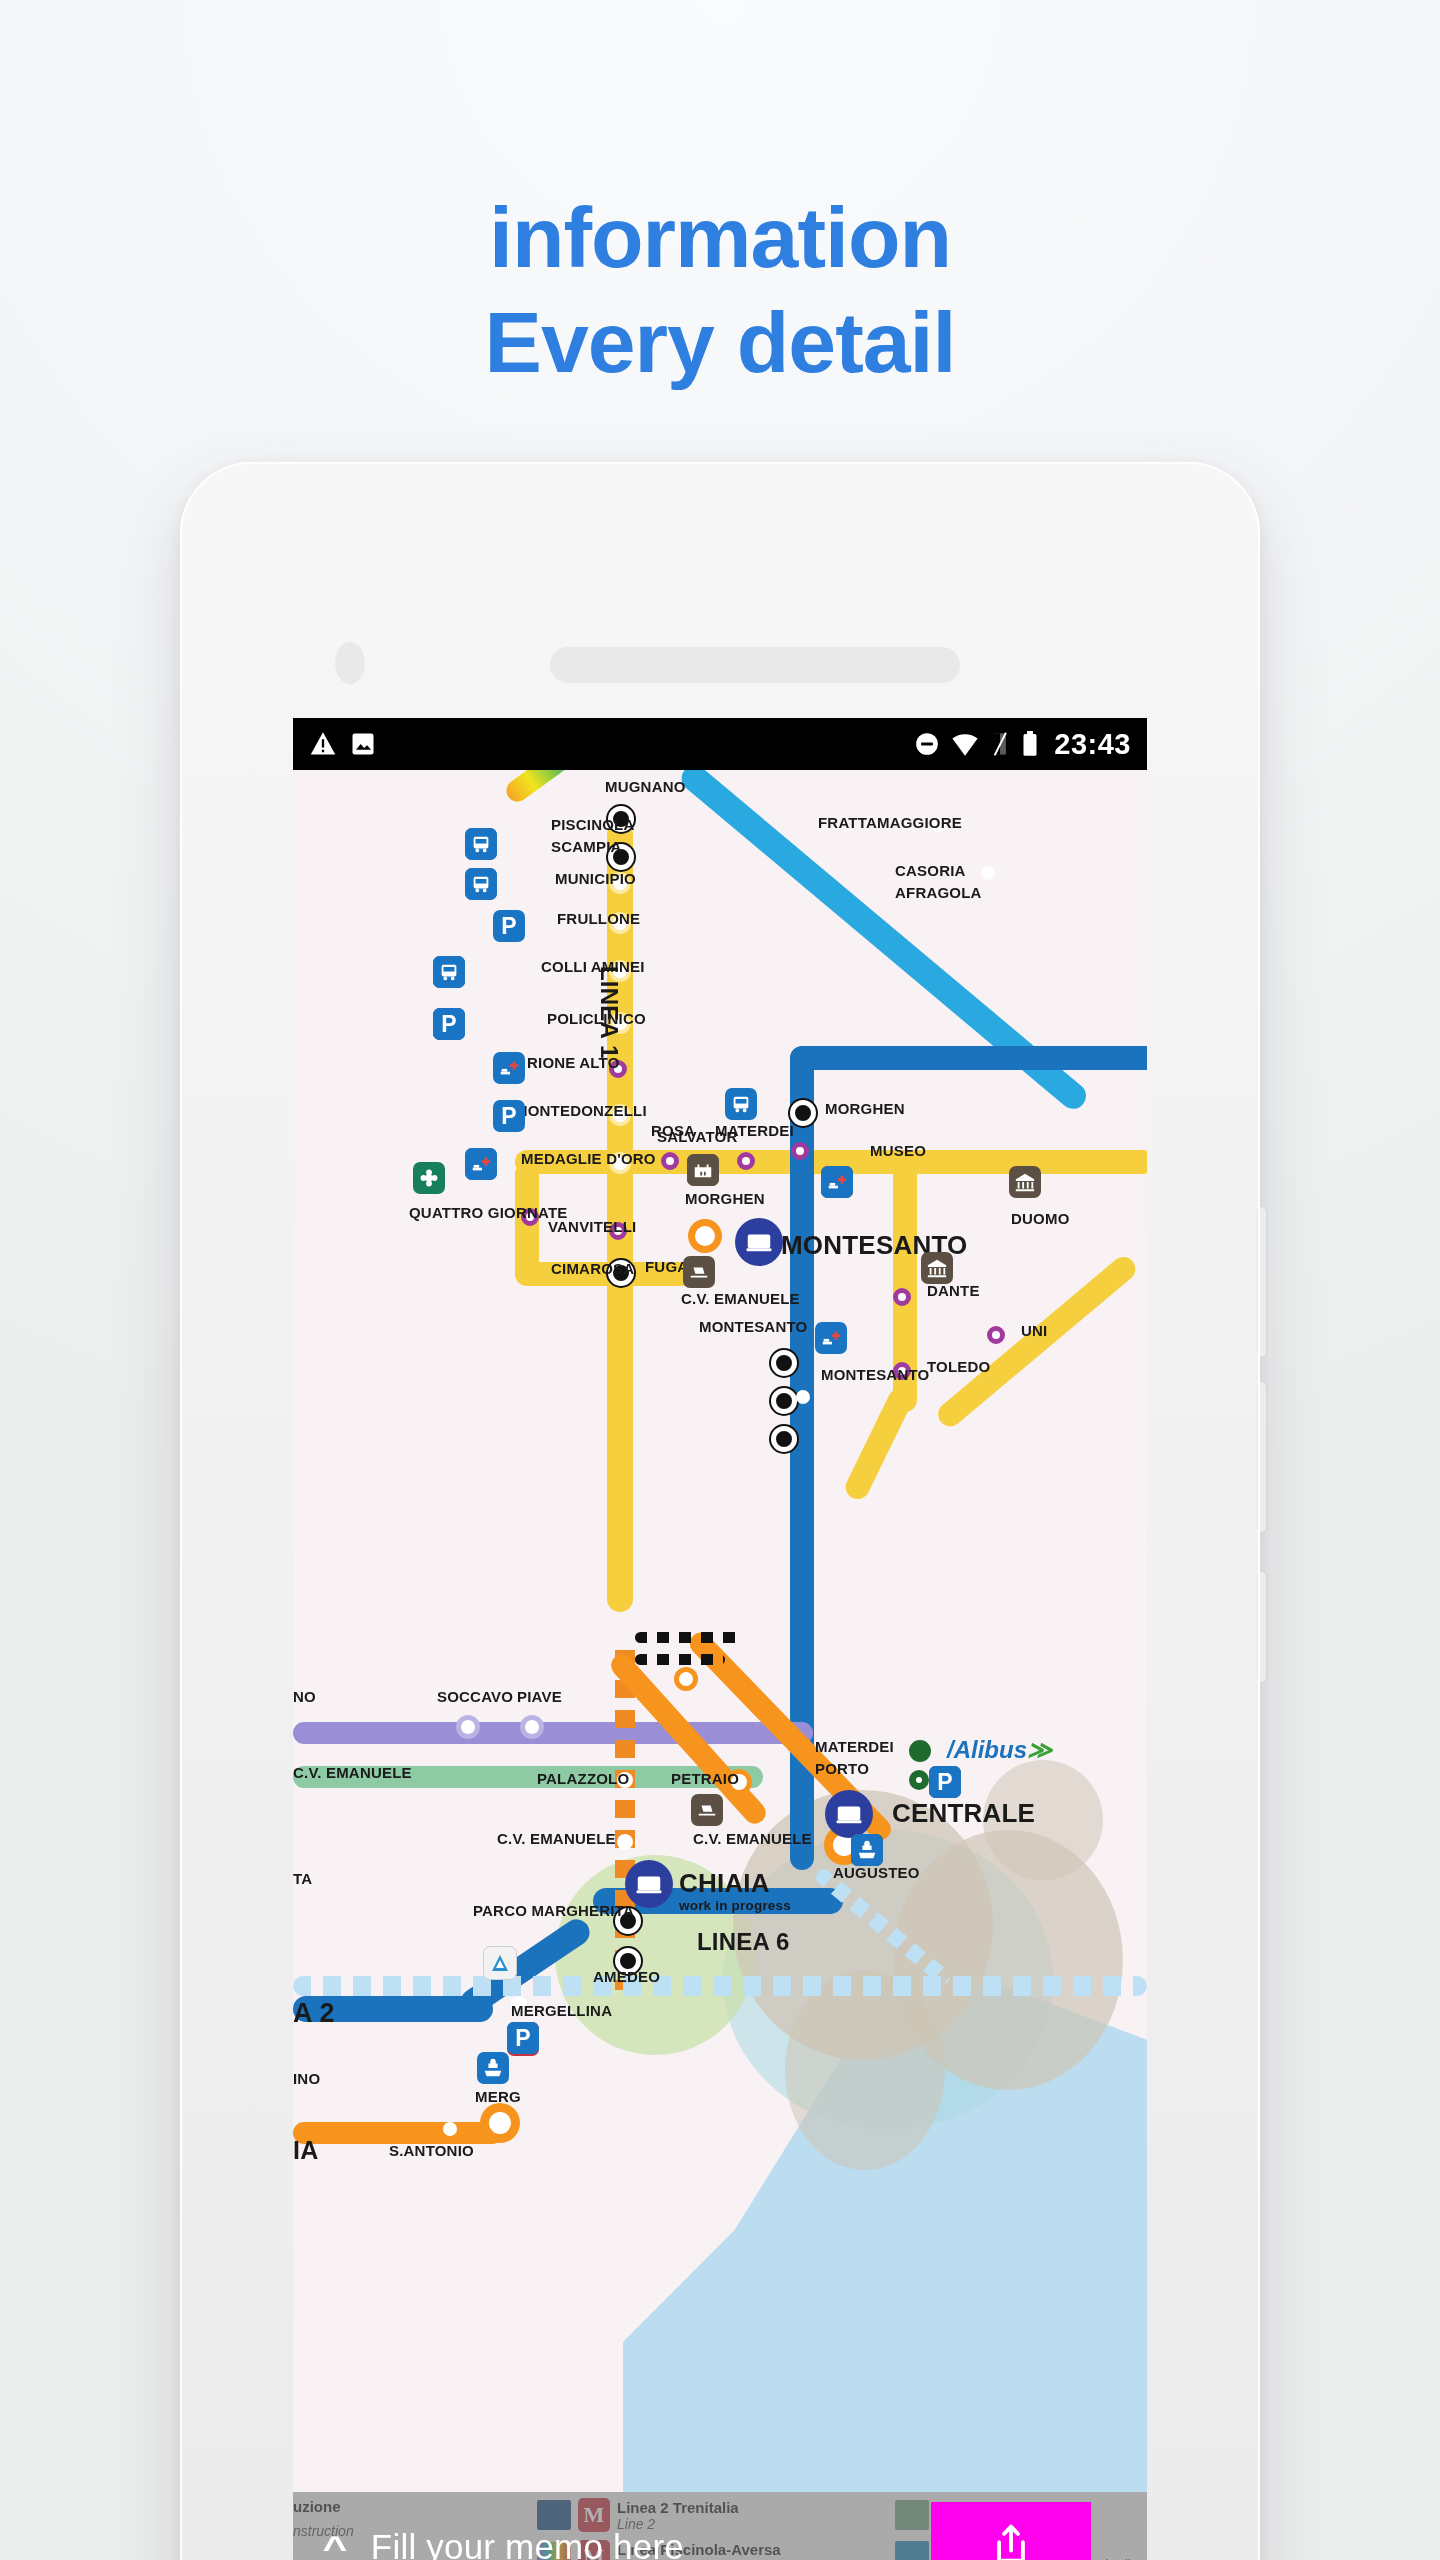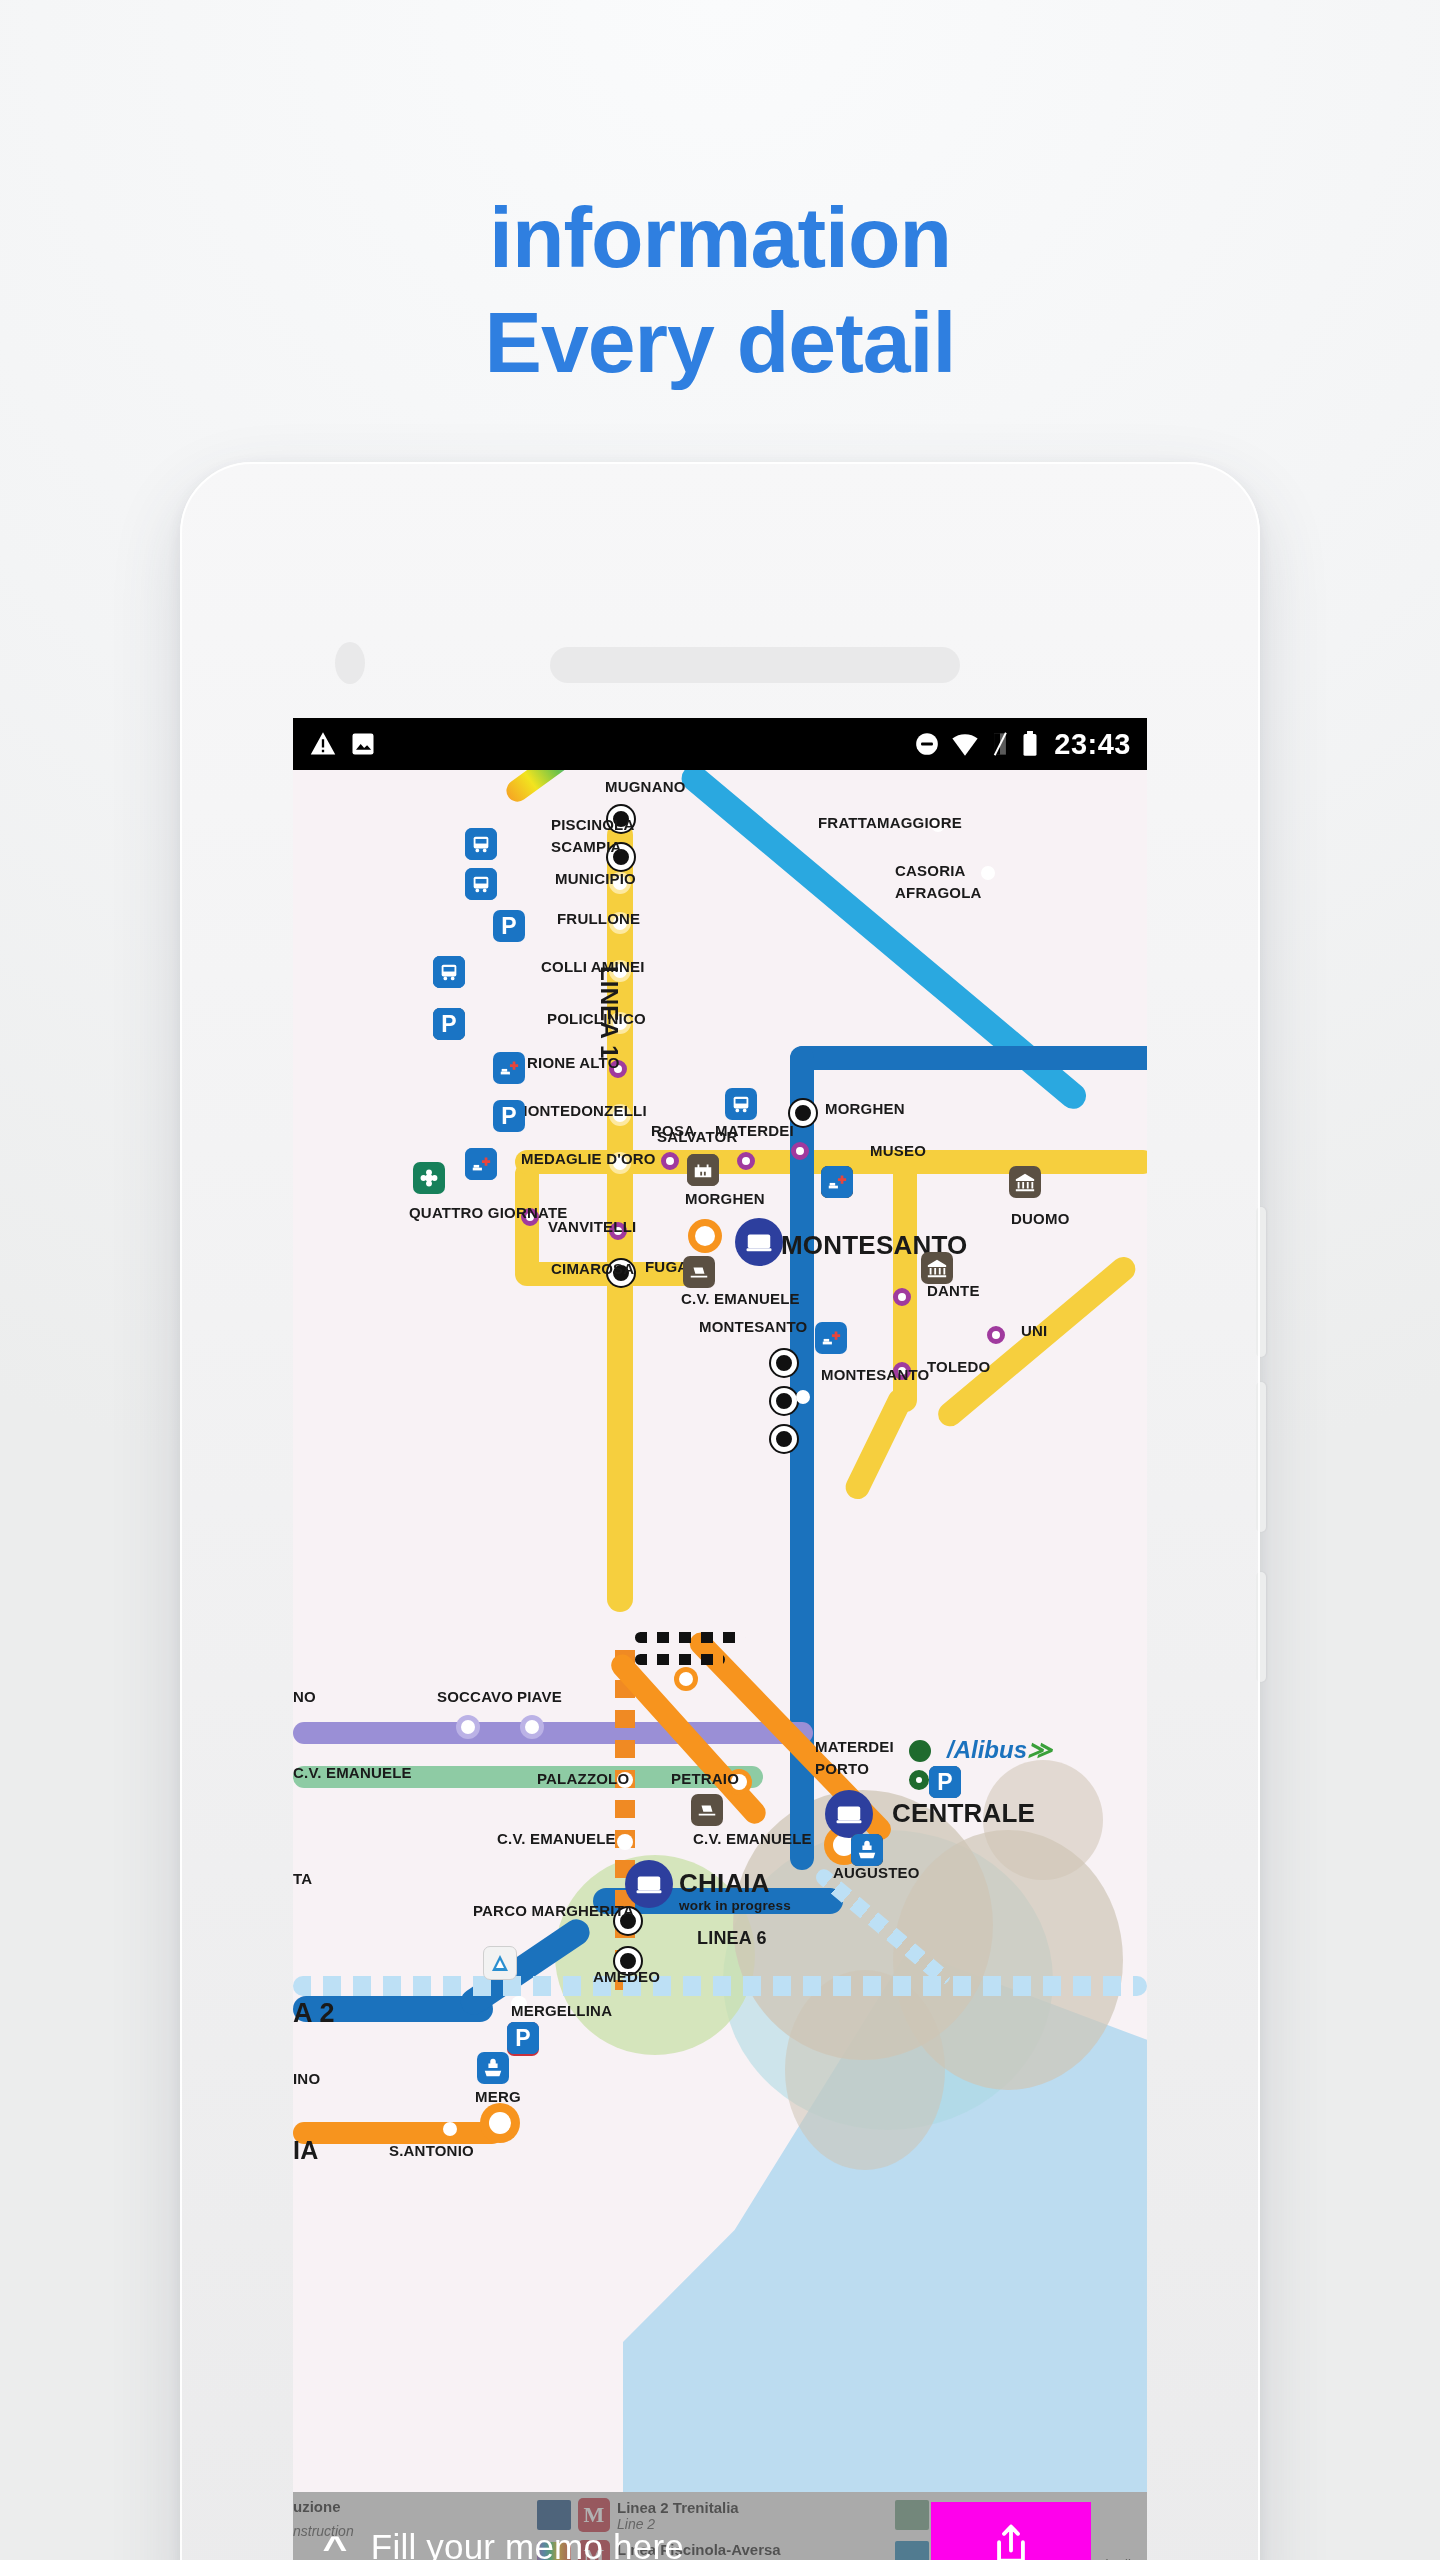--- a/index.html
+++ b/index.html
@@ -299,21 +299,21 @@
       <div class="lbl" style="left:0px;top:994px;">C.V. EMANUELE</div>
       <div class="lbl" style="left:244px;top:1000px;">PALAZZOLO</div>
       <div class="lbl" style="left:378px;top:1000px;">PETRAIO</div>
       <div class="lbl" style="left:204px;top:1060px;">C.V. EMANUELE</div>
       <div class="lbl" style="left:400px;top:1060px;">C.V. EMANUELE</div>
       <div class="lbl" style="left:0px;top:1100px;">TA</div>
       <div class="lbl big" style="left:386px;top:1098px;">CHIAIA</div>
       <div class="lbl sm" style="left:386px;top:1128px;font-weight:600;">work in progress</div>
       <div class="lbl" style="left:180px;top:1132px;">PARCO MARGHERITA</div>
       <div class="lbl" style="left:300px;top:1198px;">AMEDEO</div>
-      <div class="lbl" style="left:404px;top:1158px;font-size:18px;">LINEA 6</div>
+      <div class="lbl" style="left:404px;top:1158px;font-size:24px;">LINEA 6</div>
       <div class="lbl" style="left:218px;top:1232px;">MERGELLINA</div>
       <div class="lbl" style="left:0px;top:1228px;font-size:27px;">A 2</div>
       <div class="lbl" style="left:182px;top:1318px;">MERG</div>
       <div class="lbl" style="left:0px;top:1300px;">INO</div>
       <div class="lbl" style="left:96px;top:1372px;">S.ANTONIO</div>
       <div class="lbl" style="left:0px;top:1366px;font-size:25px;">IA</div>
       <div class="lbl" style="left:522px;top:968px;">MATERDEI</div>
       <div class="lbl" style="left:522px;top:990px;">PORTO</div>
       <div class="lbl big" style="left:599px;top:1028px;">CENTRALE</div>
       <div class="lbl" style="left:540px;top:1094px;">AUGUSTEO</div>

